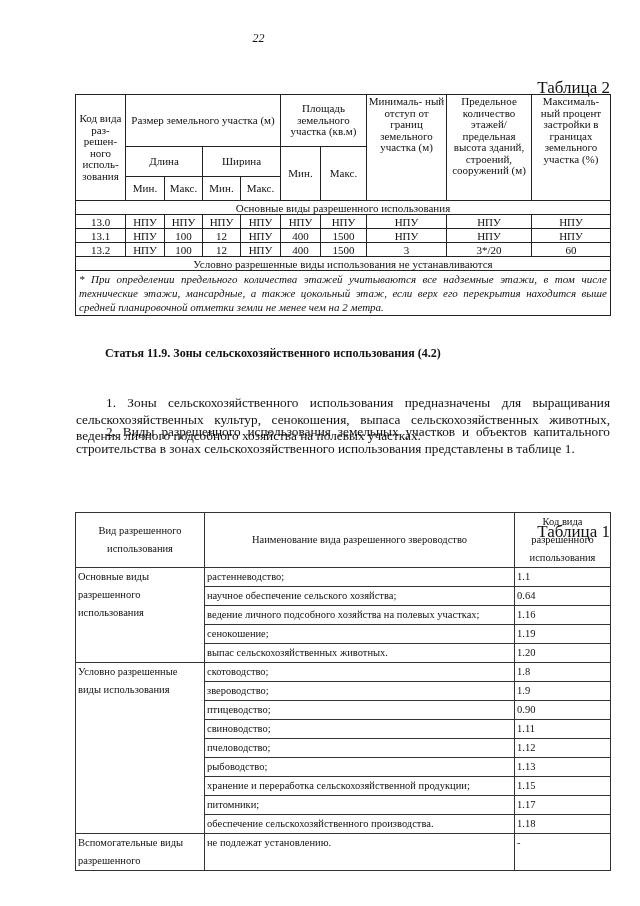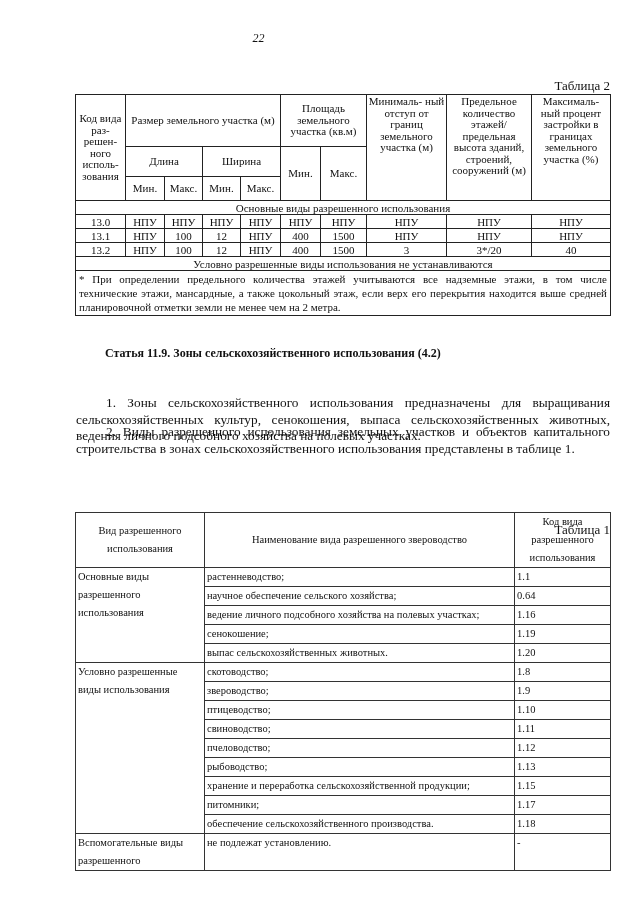--- a/index.html
+++ b/index.html
@@ -1,30 +1,30 @@
 <!DOCTYPE html>
 <html><head>
 <meta charset="utf-8">
 <style>
   html, body { margin: 0; padding: 0; background: #ffffff; }
   body {
     width: 640px; height: 906px; position: relative; overflow: hidden;
     font-family: "Liberation Serif", "DejaVu Serif", serif; color: #111;
   }
   .page-num { position: absolute; top: 31px; left: 0; width: 517px; text-align: center; font-size: 12px; font-style: italic; }
-  .tcap { position: absolute; right: 30px; font-size: 13px; }
+  .tcap { position: absolute; right: 30px; font-size: 17px; }
   table { border-collapse: collapse; position: absolute; table-layout: fixed; }
   td { border: 1px solid #222; padding: 0 1px; vertical-align: middle; }
 
   
   #t2 { left: 75px; top: 94px; width: 535px; font-size: 11px; line-height: 11.5px; }
   #t2 td { text-align: center; }
   #t2 .hdr td { padding: 1px 1px; }
   #t2 .data td { height: 13px; line-height: 12px; }
-  #t2 .note { text-align: justify; text-align-last: left; padding: 1px 3px; line-height: 14px; }
+  #t2 .note { text-align: justify; text-align-last: left; padding: 1px 3px; line-height: 14px; font-style: italic; }
 
   .heading { position: absolute; left: 105px; top: 346px; font-weight: bold; font-size: 12px; }
   .para { position: absolute; left: 76px; width: 534px; font-size: 13.3px; line-height: 16.5px; text-align: justify; }
 
   
   #t1 { left: 75px; top: 512px; width: 535px; font-size: 10.5px; line-height: 18px; }
   #t1 td { border-color: #333; padding: 0 2px; vertical-align: top; }
   #t1 .code { text-align: left; }
   #t1 .head td { vertical-align: middle; text-align: center; height: 44px; }
   #t1 .grp { vertical-align: top; }
@@ -101,21 +101,21 @@
   <tr class="data">
     <td>13.2</td>
         <td>НПУ</td>
         <td>100</td>
         <td>12</td>
         <td>НПУ</td>
         <td>400</td>
         <td>1500</td>
         <td>3</td>
         <td>3*/20</td>
-        <td>40</td>
+        <td>60</td>
   </tr>
   <tr class="data">
         <td colspan="10">Условно разрешенные виды использования не устанавливаются</td>
       </tr>
   <tr>
         <td colspan="10" class="note">* При определении предельного количества этажей учитываются все надземные этажи, в том числе технические этажи, мансардные, а также цокольный этаж, если верх его перекрытия находится выше средней планировочной отметки земли не менее чем на 2 метра.</td>
       </tr>
 </tbody>
   </table>
 
@@ -165,21 +165,21 @@
     <td rowspan="9" class="grp">Условно разрешенные виды использования</td>
     <td>скотоводство;</td>
     <td class="code">1.8</td>
   </tr>
   <tr class="r">
     <td>звероводство;</td>
     <td class="code">1.9</td>
   </tr>
   <tr class="r">
     <td>птицеводство;</td>
-    <td class="code">1.10</td>
+    <td class="code">0.90</td>
   </tr>
   <tr class="r">
     <td>свиноводство;</td>
     <td class="code">1.11</td>
   </tr>
   <tr class="r">
     <td>пчеловодство;</td>
     <td class="code">1.12</td>
   </tr>
   <tr class="r">

